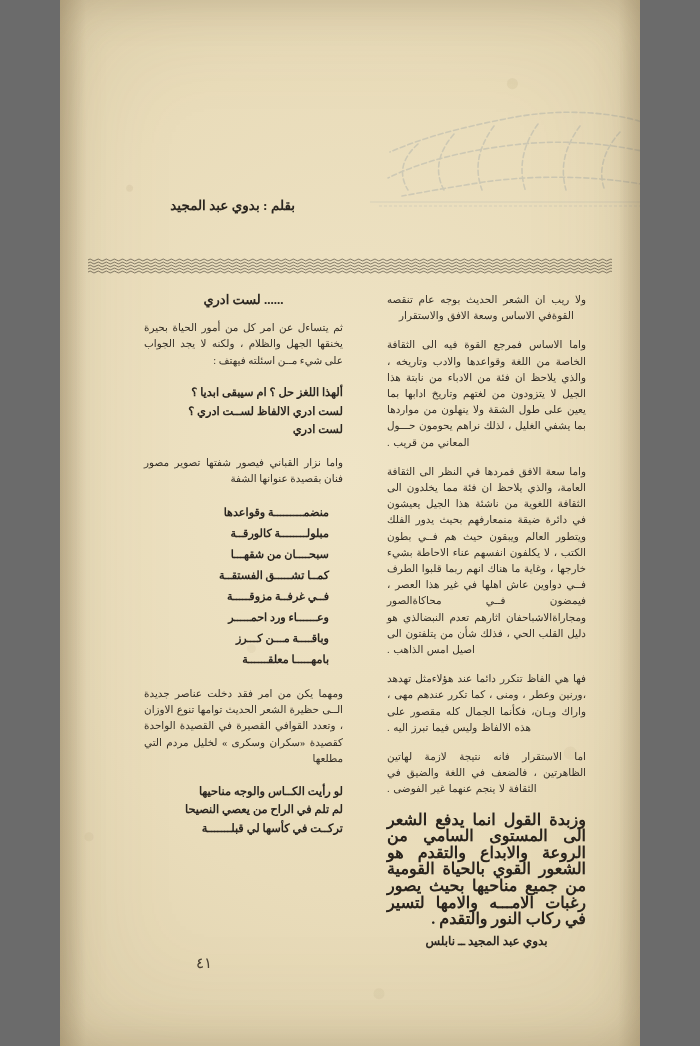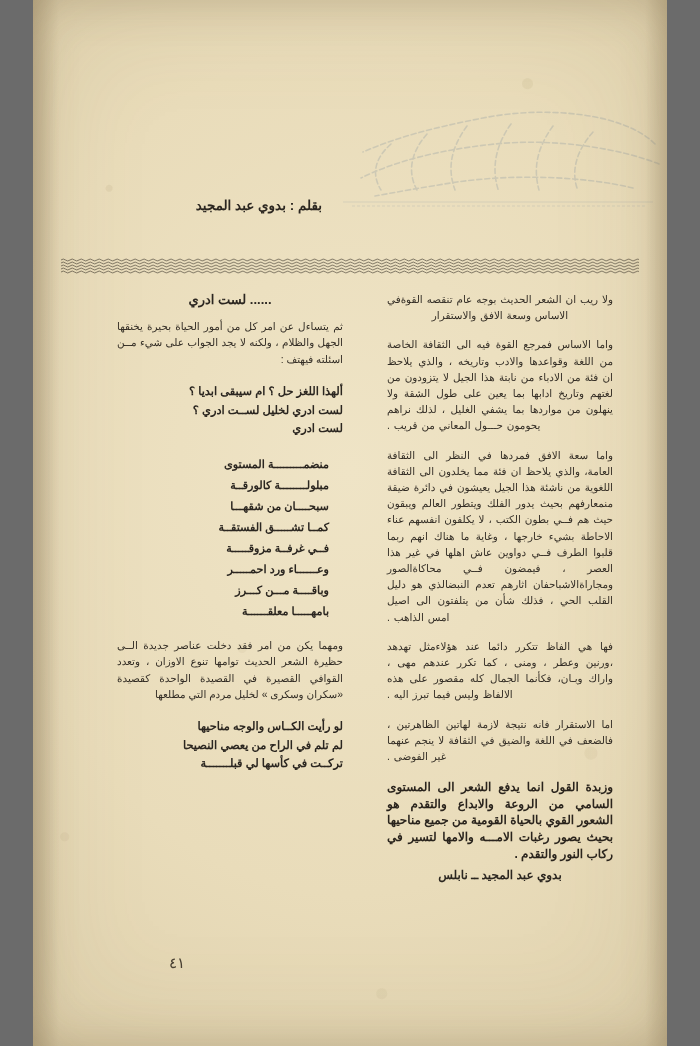--- a/index.html
+++ b/index.html
@@ -3,27 +3,27 @@
 <meta charset="utf-8">
 <title>Scanned Arabic Magazine Page</title>
 <style>
   html, body {
     margin: 0;
     padding: 0;
     background: #6b6b6b;
   }
   .page {
     position: relative;
-    width: 634px;
+    width: 580px;
     height: 1046px;
     margin: 0 auto;
     background:
       radial-gradient(ellipse 120% 90% at 50% 45%, #efe4c6 0%, #e9dcba 45%, #ded0ac 78%, #cfc099 100%);
     overflow: hidden;
-    font-family: Liberation Sans, sans-serif;
+    font-family: Liberation Serif, serif;
     color: #2f2a22;
   }
   
   .grain {
     position: absolute;
     inset: 0;
     pointer-events: none;
     background-image:
       radial-gradient(circle at 12% 18%, rgba(160,140,95,0.10) 0 3px, transparent 4px),
       radial-gradient(circle at 78% 8%, rgba(150,130,90,0.09) 0 5px, transparent 6px),
@@ -150,21 +150,21 @@
   }
   .verse.stretch .line {
     font-size: 11.2px;
     line-height: 21px;
     letter-spacing: .4px;
   }
   .verse.narrow { margin-right: 14px; margin-left: 14px; }
 
   .closing {
     font-weight: 700;
-    font-size: 12px;
+    font-size: 16px;
     line-height: 16.6px;
     text-align: justify;
     text-align-last: right;
     color: #2a241d;
     margin: 14px 0 6px 0;
   }
   .signature {
     font-weight: 700;
     font-size: 12px;
     text-align: center;
@@ -227,27 +227,28 @@
   </div>
 
   <div class="columns">
 
     <div class="col">
       <div class="section-head">...... لست ادري</div>
       <p class="lede blur-soft">ثم يتساءل عن امر كل من أمور الحياة بحيرة يخنقها الجهل والظلام ، ولكنه لا يجد الجواب على شيء مــن اسئلته فيهتف :</p>
 
       <div class="verse">
         <div class="line">ألهذا اللغز حل ؟ ام سيبقى ابديا ؟</div>
-        <div class="line">لست ادري لخليل لســت ادري ؟</div>
+        <div class="line">لست ادري الالفاظ لســت ادري ؟</div>
         <div class="line">لست ادري</div>
       </div>
 
+      <p class="lede blur-soft">واما نزار القباني فيصور شفتها تصوير مصور فنان بقصيدة عنوانها الشفة</p>
 
       <div class="verse stretch narrow">
-        <div class="line">منضمـــــــــة المستوى</div>
+        <div class="line">منضمـــــــــة وقواعدها</div>
         <div class="line">مبلولــــــــة كالورقــة</div>
         <div class="line">سبحــــان من شقهـــا</div>
         <div class="line">كمــا تشـــــق الفستقــة</div>
         <div class="line">فــي غرفــة مزوقـــــة</div>
         <div class="line">وعــــــاء ورد احمـــــر</div>
         <div class="line">وباقــــة مـــن كـــرز</div>
         <div class="line">بامهـــــا معلقــــــة</div>
       </div>
 
       <p class="lede blur-soft">ومهما يكن من امر فقد دخلت عناصر جديدة الــى حظيرة الشعر الحديث توامها تنوع الاوزان ، وتعدد القوافي القصيرة في القصيدة الواحدة كقصيدة «سكران وسكرى » لخليل مردم التي مطلعها</p>

